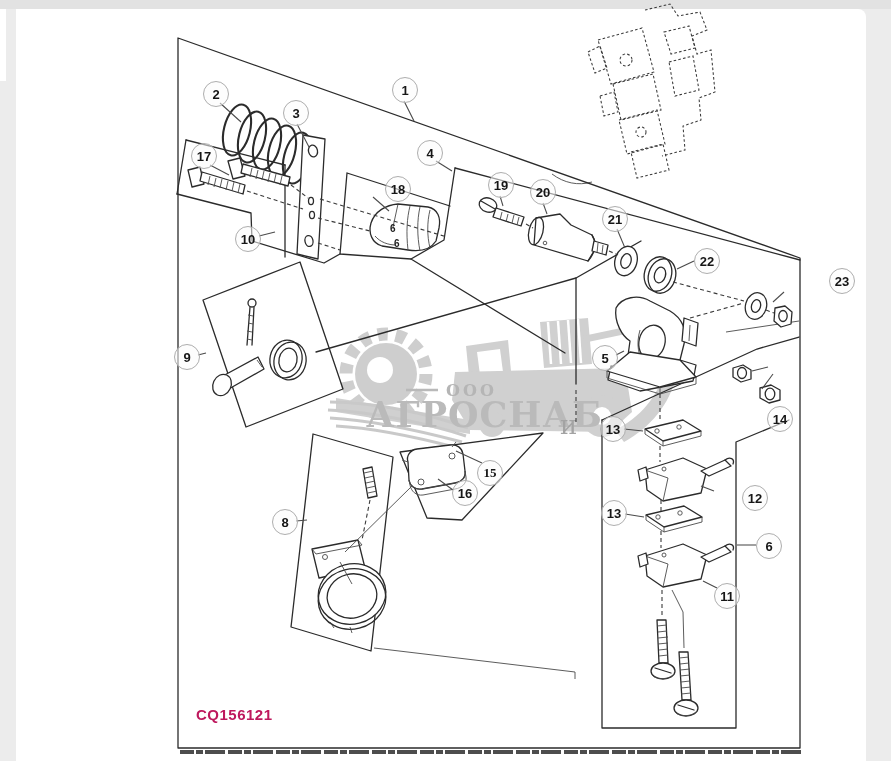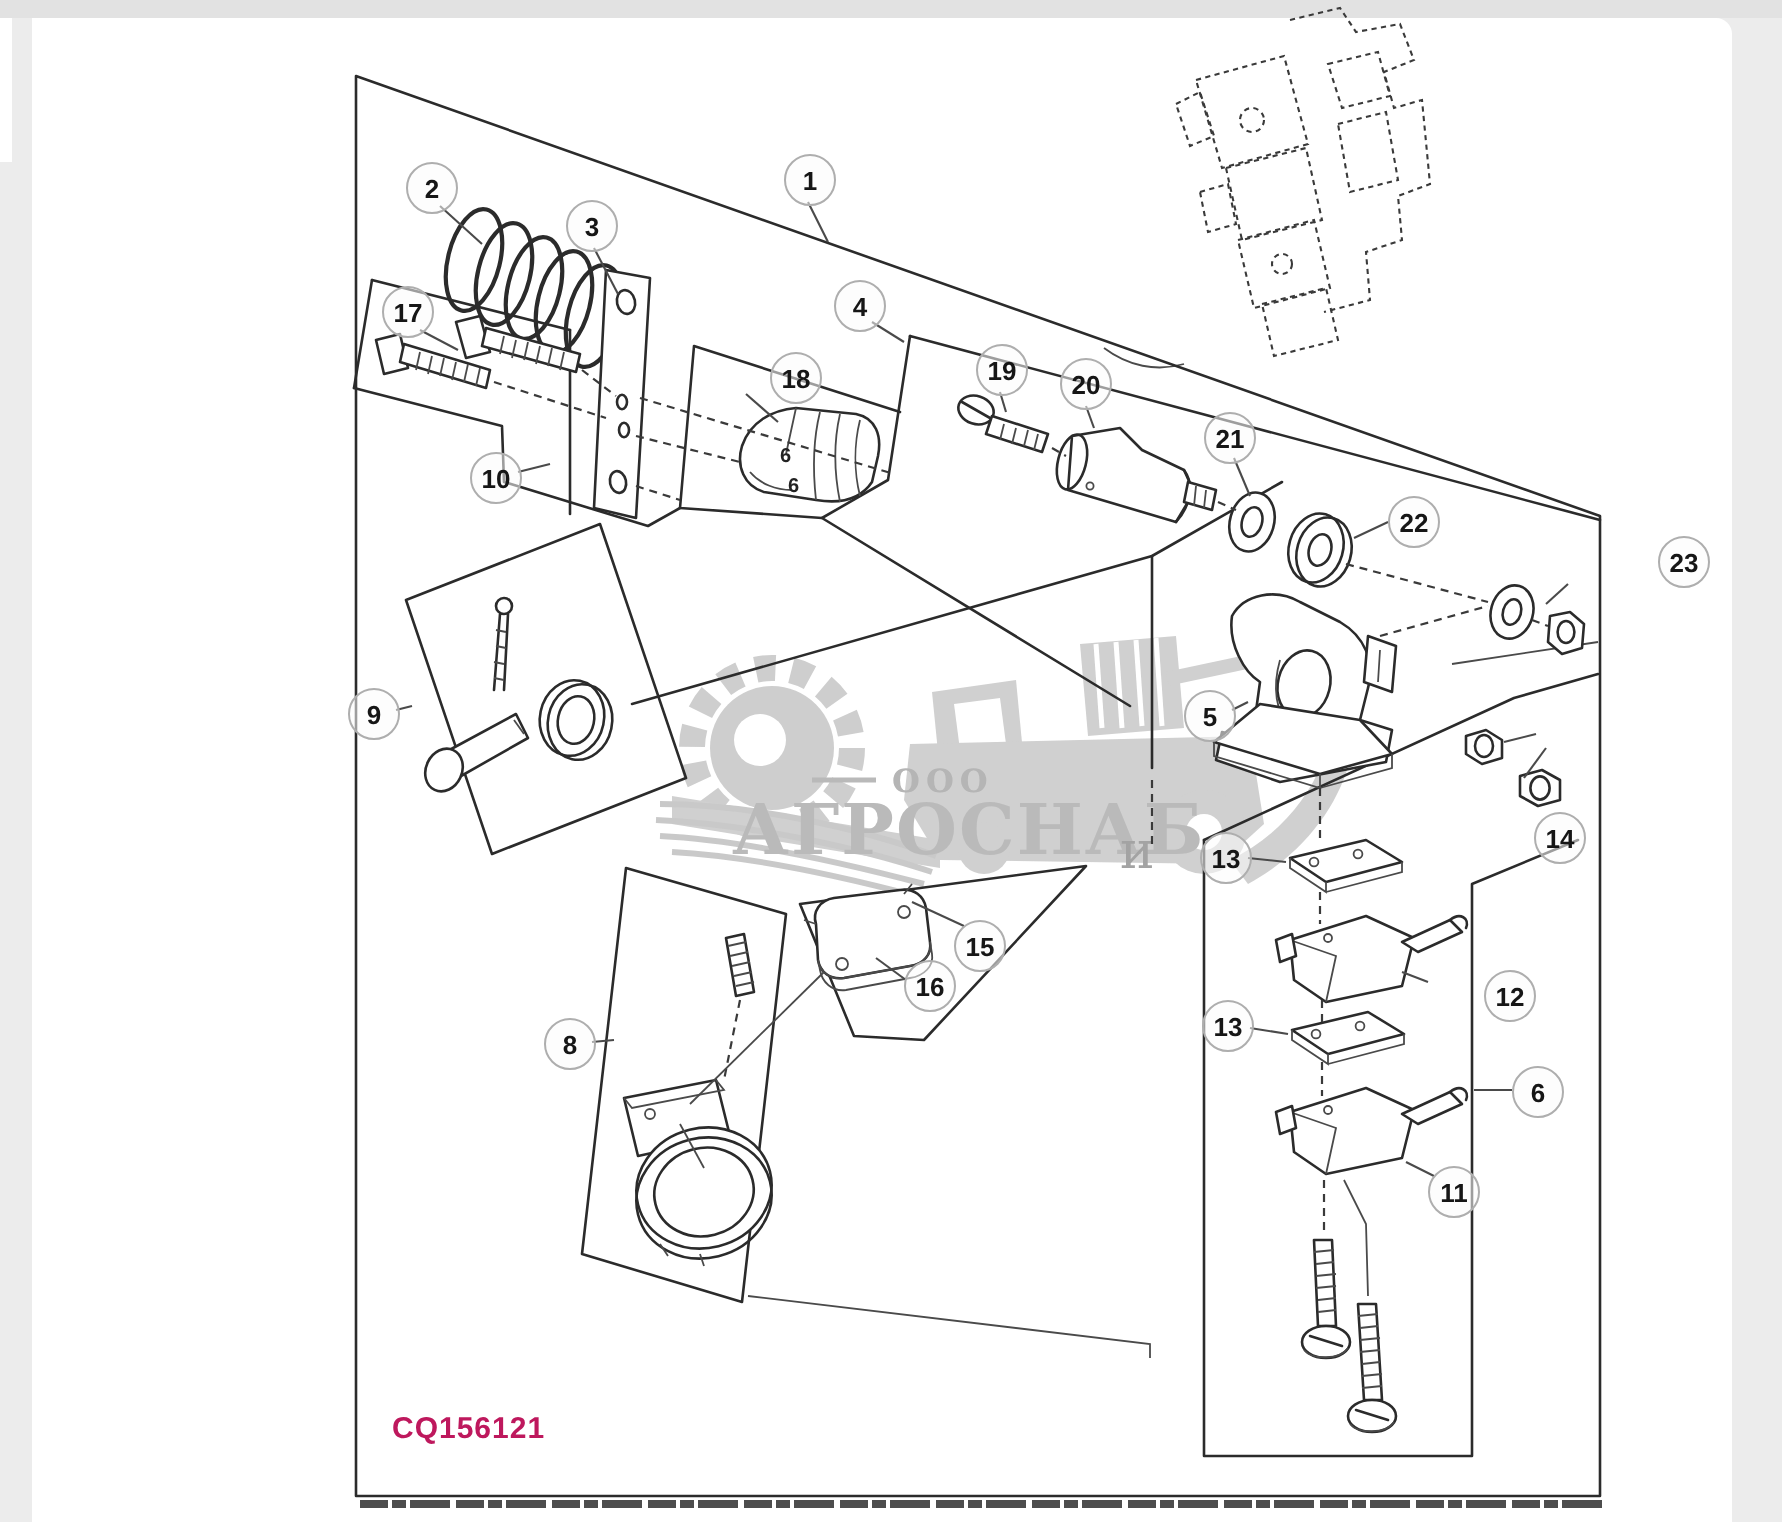--- a/index.html
+++ b/index.html
@@ -419,20 +419,20 @@
     <div class="callout" style="left: 787px; top: 280px; margin-left: 42px;">23</div>
     <div class="callout" style="left: 247px; top: 238px;">10</div>
     <div class="callout" style="left: 186px; top: 356px;">9</div>
     <div class="callout" style="left: 604px; top: 357px;">5</div>
     <div class="callout" style="left: 779px; top: 363px; margin-top: 43px;">14</div>
     <div class="callout" style="left: 612px; top: 428px;">13</div>
     <div class="callout" style="left: 723px; top: 497px; margin-left: 19px;">12</div>
     <div class="callout" style="left: 613px; top: 512px;">13</div>
     <div class="callout" style="left: 768px; top: 545px;">6</div>
     <div class="callout" style="left: 726px; top: 595px; text-align: right;">11</div>
-    <div class="callout" style="left: 489px; top: 472px;">15</div>
+    <div class="callout" style="left: 489px; top: 472px; font-family: Liberation Serif, serif;">15</div>
     <div class="callout" style="left: 464px; top: 492px;">16</div>
     <div class="callout" style="left: 284px; top: 521px;">8</div>
     <div class="mark" style="left: 394px; top: 229px;">6</div>
     <div class="mark" style="left: 398px; top: 244px;">6</div>
   </div>
 
 <div id="drawing-code">CQ156121</div>
 
 </body></html>

